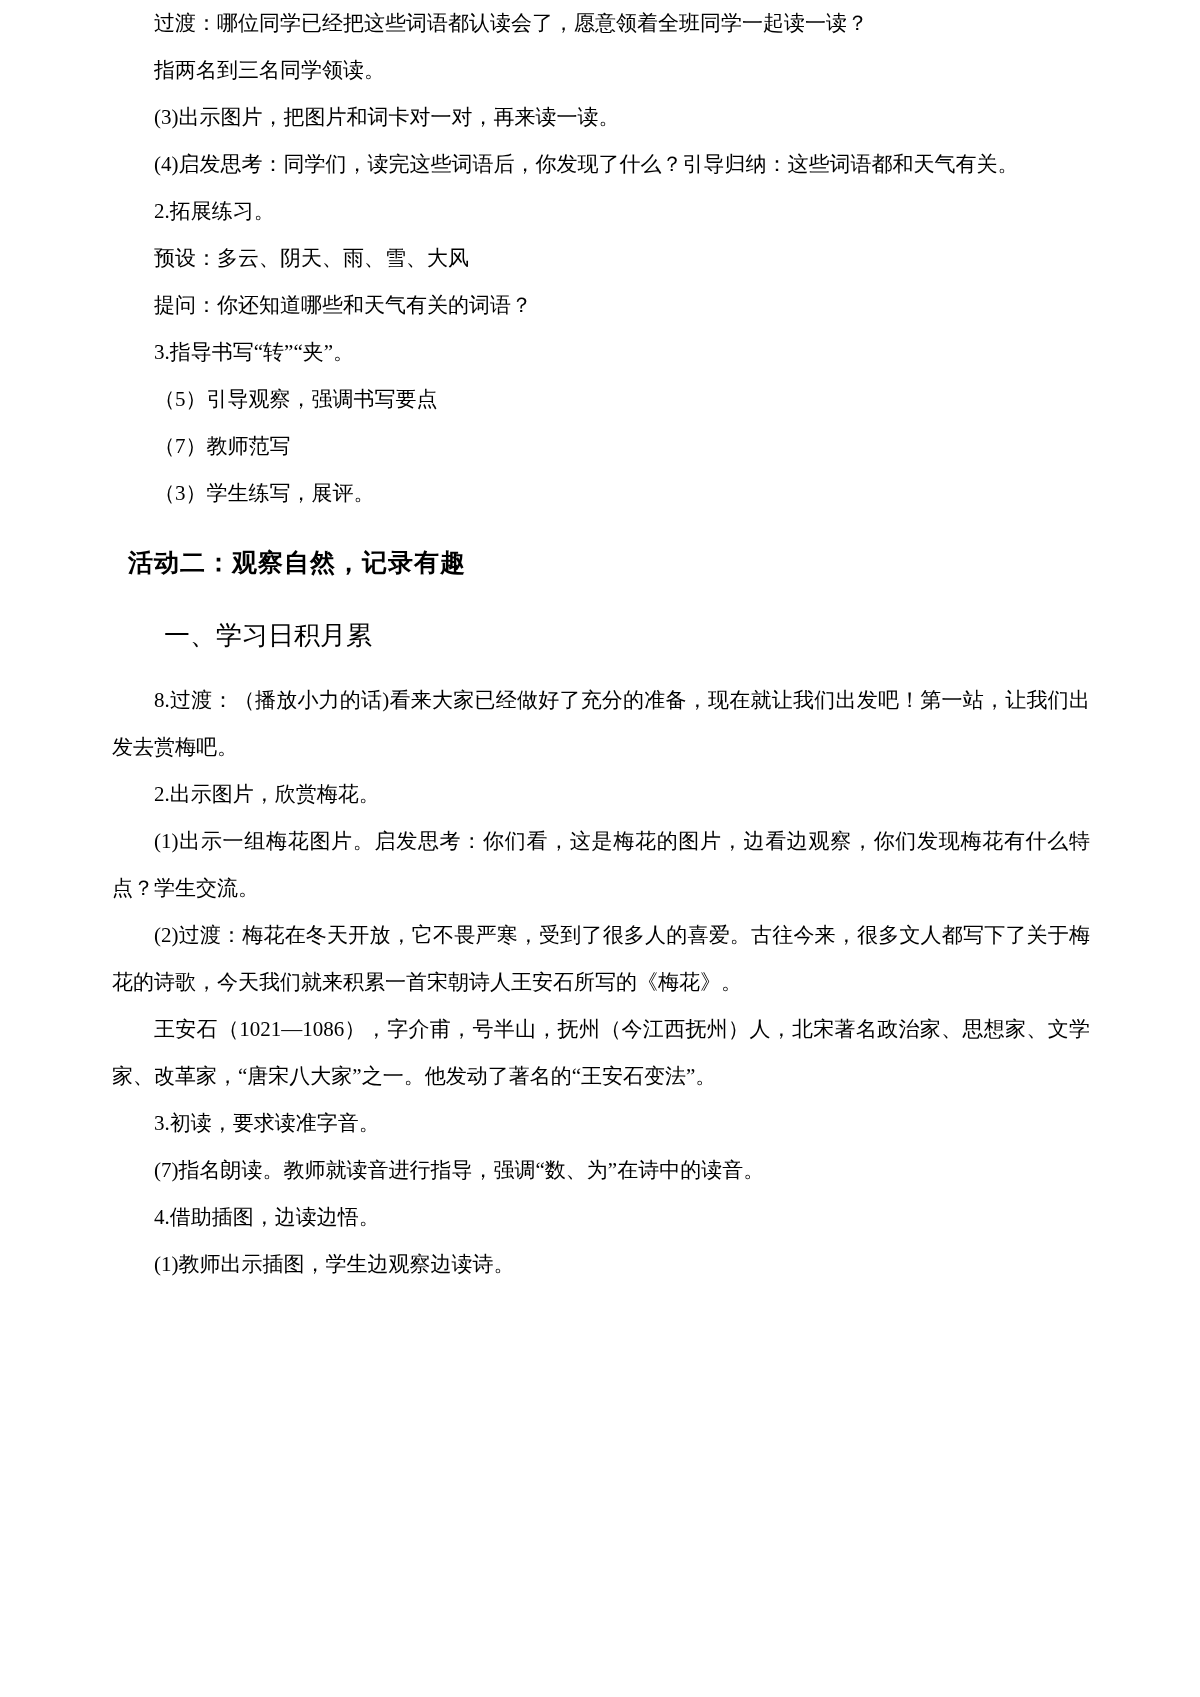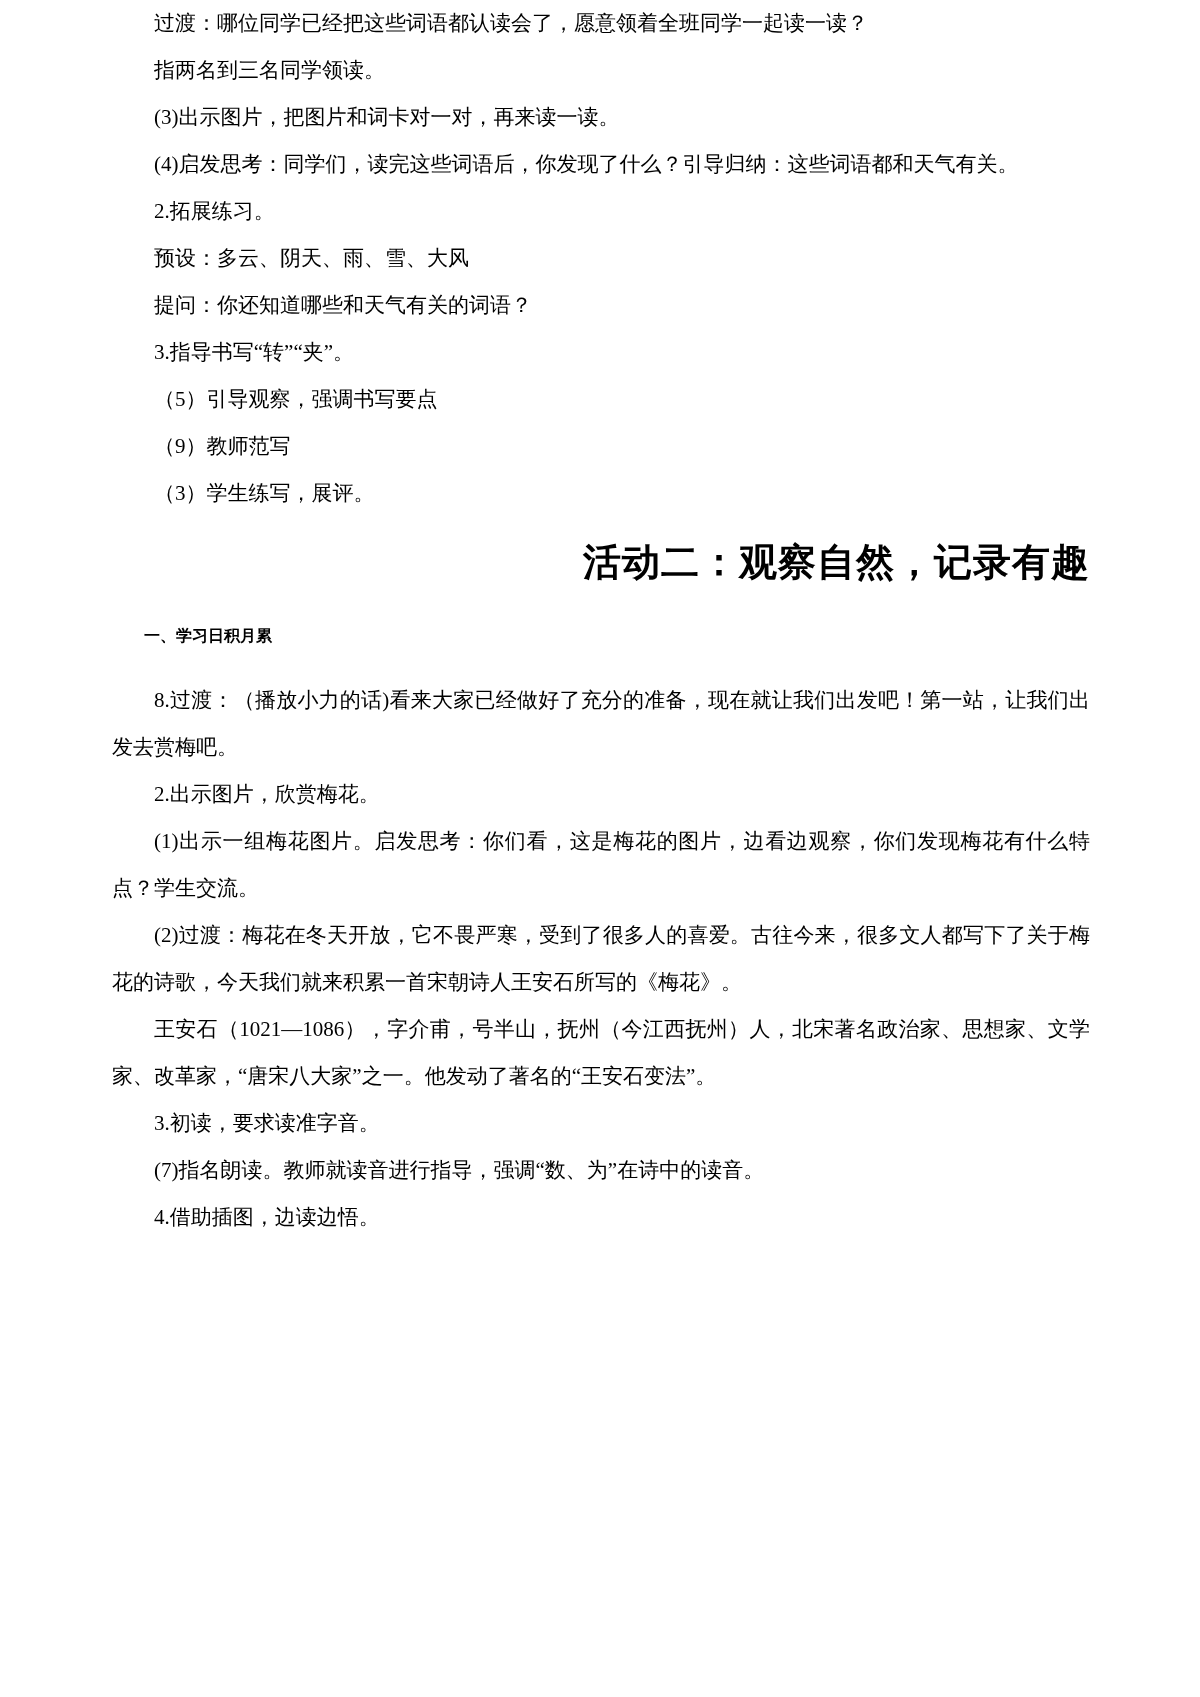--- a/index.html
+++ b/index.html
@@ -23,63 +23,63 @@
     font-size: 21px;
     line-height: 47px;
     color: #000000;
   }
   .doc p {
     margin: 0;
     text-indent: 2em;
     text-align: justify;
   }
   .h1 {
-    margin: 22px 0 0 4px;
+    margin: 22px 0 0 16px;
     font-family: "Liberation Sans", "DejaVu Sans", sans-serif;
     font-weight: bold;
-    font-size: 38px;
+    font-size: 25px;
     line-height: 47px;
     text-indent: 0;
     letter-spacing: 1px;
-    text-align: right;
   }
   .h2 {
     margin: 26px 0 18px 0;
     font-family: "Liberation Sans", "DejaVu Sans", sans-serif;
-    font-weight: bold;
-    font-size: 16px;
+    font-weight: normal;
+    font-size: 26px;
     line-height: 47px;
     text-indent: 2em;
   }
 </style>
 </head>
 <body>
 
 <div class="page">
   <div class="doc">
 
     <p>过渡：哪位同学已经把这些词语都认读会了，愿意领着全班同学一起读一读？</p>
     <p>指两名到三名同学领读。</p>
     <p>(3)出示图片，把图片和词卡对一对，再来读一读。</p>
     <p>(4)启发思考：同学们，读完这些词语后，你发现了什么？引导归纳：这些词语都和天气有关。</p>
     <p>2.拓展练习。</p>
     <p>预设：多云、阴天、雨、雪、大风</p>
     <p>提问：你还知道哪些和天气有关的词语？</p>
     <p>3.指导书写“转”“夹”。</p>
     <p>（5）引导观察，强调书写要点</p>
-    <p>（9）教师范写</p>
+    <p>（7）教师范写</p>
     <p>（3）学生练写，展评。</p>
 
     <div class="h1">活动二：观察自然，记录有趣</div>
 
     <div class="h2">一、学习日积月累</div>
 
     <p>8.过渡：（播放小力的话)看来大家已经做好了充分的准备，现在就让我们出发吧！第一站，让我们出发去赏梅吧。</p>
     <p>2.出示图片，欣赏梅花。</p>
     <p>(1)出示一组梅花图片。启发思考：你们看，这是梅花的图片，边看边观察，你们发现梅花有什么特点？学生交流。</p>
     <p>(2)过渡：梅花在冬天开放，它不畏严寒，受到了很多人的喜爱。古往今来，很多文人都写下了关于梅花的诗歌，今天我们就来积累一首宋朝诗人王安石所写的《梅花》。</p>
     <p>王安石（1021—1086），字介甫，号半山，抚州（今江西抚州）人，北宋著名政治家、思想家、文学家、改革家，“唐宋八大家”之一。他发动了著名的“王安石变法”。</p>
     <p>3.初读，要求读准字音。</p>
     <p>(7)指名朗读。教师就读音进行指导，强调“数、为”在诗中的读音。</p>
     <p>4.借助插图，边读边悟。</p>
+    <p>(1)教师出示插图，学生边观察边读诗。</p>
 
   </div>
 </div>
 
 </body></html>

